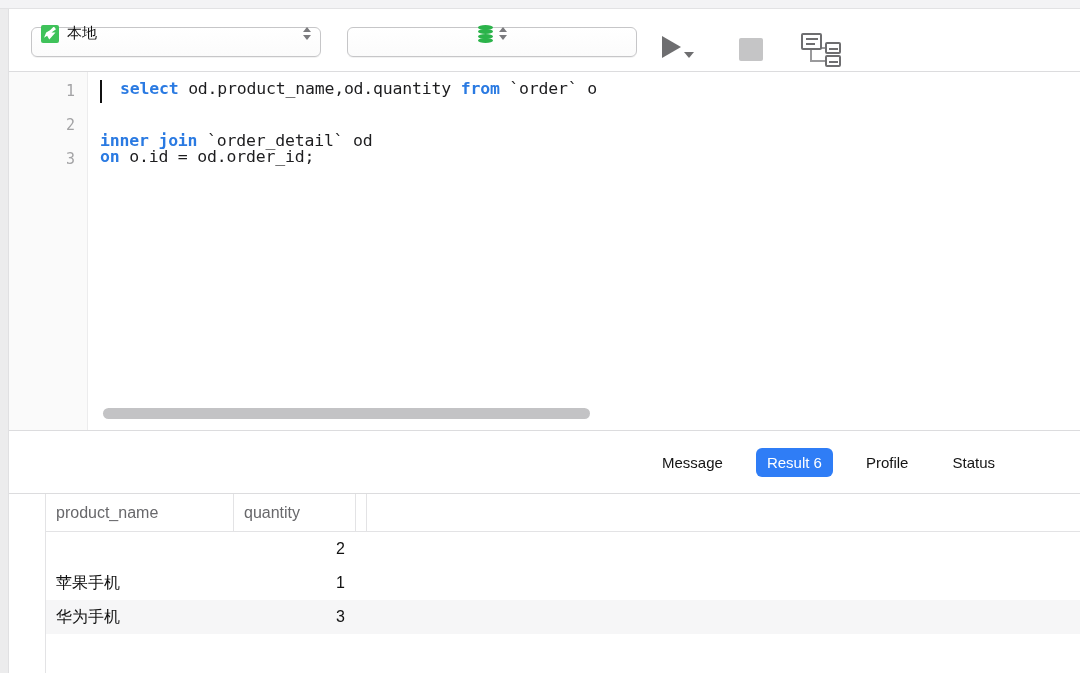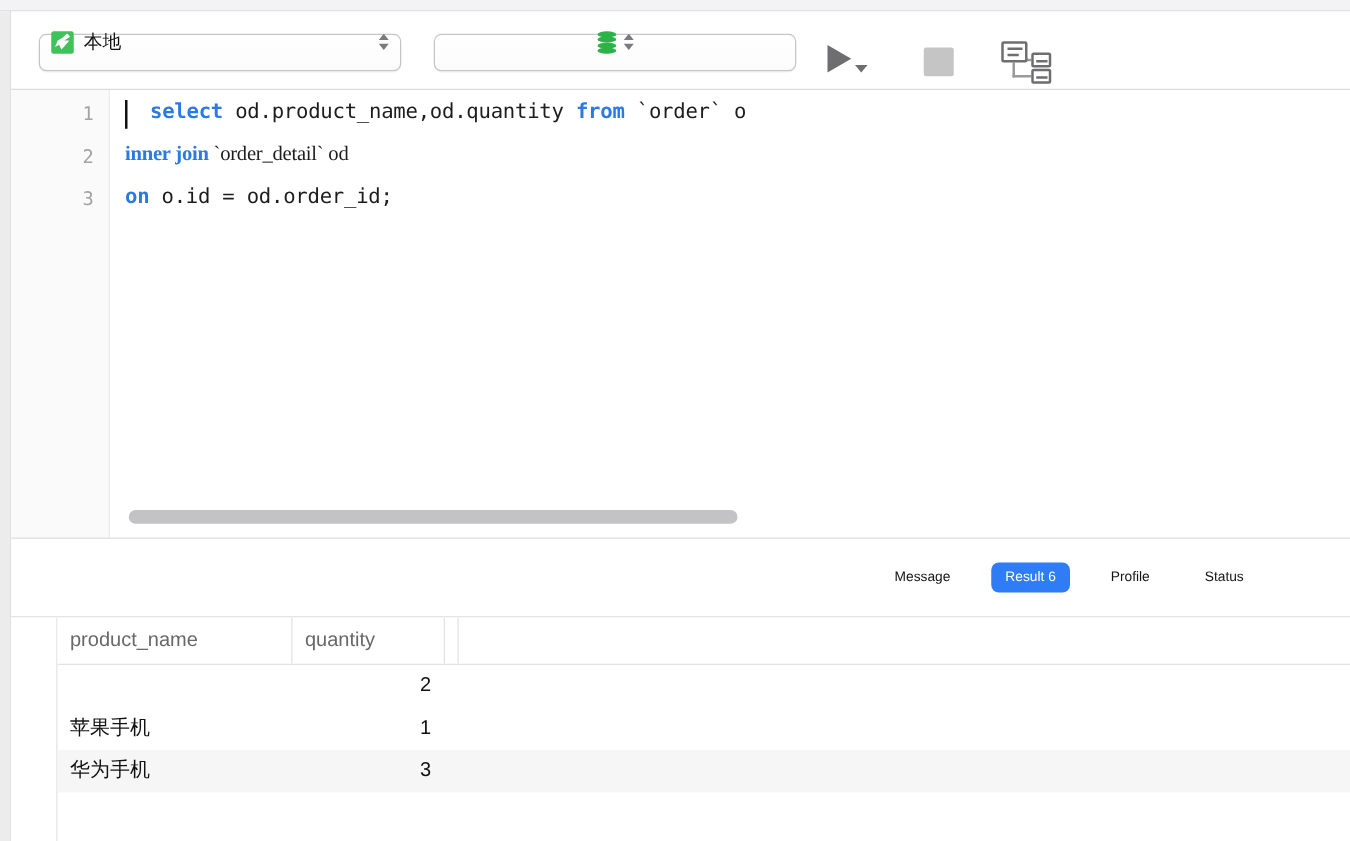--- a/index.html
+++ b/index.html
@@ -288,21 +288,21 @@
     position: absolute;
     left: 0; top: 0;
     height: 62px;
     right: 74px;
     display: flex;
     align-items: center;
     justify-content: flex-end;
     gap: 22px;
   }
   .tab {
-    font-size: 11px;
+    font-size: 15px;
     color: #141414;
     padding: 6px 11px;
     border-radius: 6px;
     white-space: nowrap;
   }
   .tab.active {
     background: #2f7df6;
     color: #ffffff;
   }
 
@@ -415,21 +415,21 @@
 
 <div class="editor">
   <div class="gutter" id="gutter">
       <div class="ln" style="top: 10px;">1</div>
       <div class="ln" style="top: 44px;">2</div>
       <div class="ln" style="top: 78px;">3</div>
     </div>
   <div class="code-area" id="code-area">
     <span class="caret-bar"></span>
   <div class="cline" style="top: 7px; padding-left: 20px;"><span class="kw">select</span><span> od.product_name,od.quantity </span><span class="kw">from</span><span> `order` o</span></div>
-      <div class="cline" style="top: 41px; font-family: Liberation Serif, serif;"><span class="kw">inner join</span><span> `order_detail` od</span></div>
+      <div class="cline" style="top: 59px;"><span class="kw">inner join</span><span> `order_detail` od</span></div>
       <div class="cline" style="top: 75px;"><span class="kw">on</span><span> o.id = od.order_id;</span></div>
     </div>
   <div class="hscroll-track">
     <div class="hscroll-thumb"></div>
   </div>
 </div>
 
 <div class="tabbar">
   <div class="tabs" id="tabs">
       <div class="tab">Message</div>

